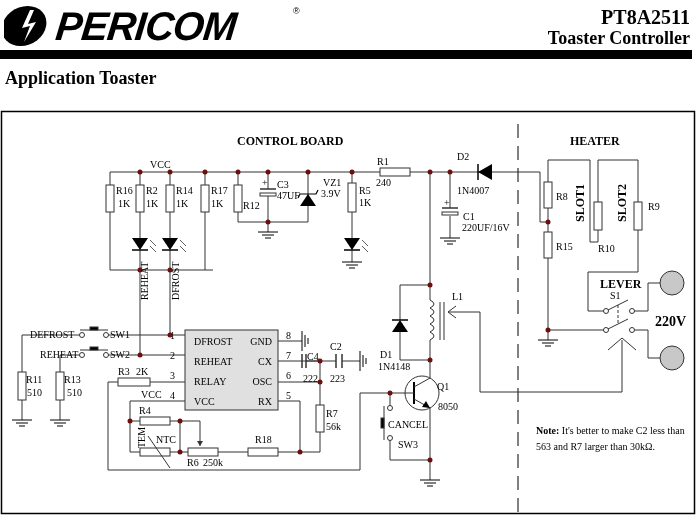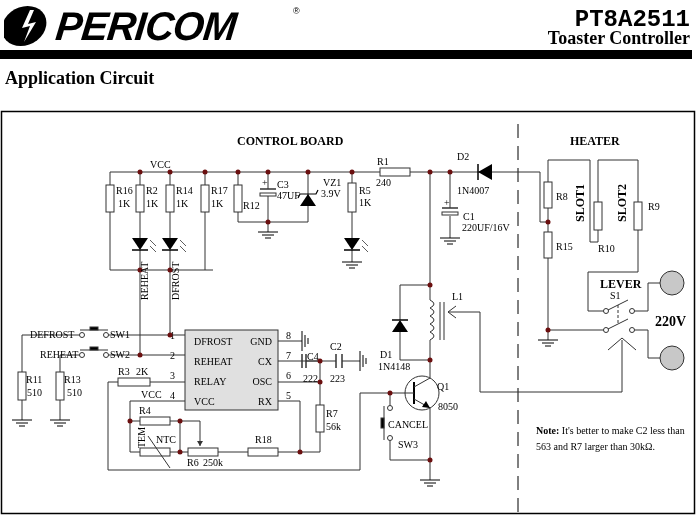--- a/index.html
+++ b/index.html
@@ -1,21 +1,21 @@
 <!DOCTYPE html>
 <html><head>
 <meta charset="utf-8">
 <style>
   html, body { margin: 0; padding: 0; background: #ffffff; }
   body { width: 700px; height: 520px; position: relative; overflow: hidden; font-family: "Liberation Serif", serif; color: #000; }
   .logo { position: absolute; left: 4px; top: 4px; height: 44px; display: flex; align-items: center; }
   .logo-mark { width: 48px; height: 44px; }
   .logo-text { font-family: "Liberation Sans", sans-serif; font-weight: bold; font-style: italic; font-size: 40px; letter-spacing: -1px; margin-left: 4px; line-height: 44px; transform: skewX(-6deg); }
   .logo-reg { font-family: "Liberation Sans", sans-serif; font-size: 9px; position: absolute; left: 293px; top: 6px; }
-  .part-no { position: absolute; right: 10px; top: 6px; font-weight: bold; font-size: 24px; text-align: right; font-family: Liberation Mono, monospace; }
+  .part-no { position: absolute; right: 10px; top: 6px; font-weight: bold; font-size: 20px; text-align: right; }
   .part-desc { position: absolute; right: 10px; top: 28px; font-weight: bold; font-size: 18px; text-align: right; }
   .header-bar { position: absolute; left: 0; top: 50px; width: 692px; height: 9px; background: #000; }
   .section-title { position: absolute; left: 5px; top: 68px; font-weight: bold; font-size: 18px; }
   svg.circuit { position: absolute; left: 0; top: 0; }
   .lbl { font-family: "Liberation Serif", serif; font-size: 10px; fill: #000; }
   .lblb { font-family: "Liberation Serif", serif; font-size: 12px; font-weight: bold; fill: #000; }
   .note { position: absolute; left: 536px; top: 423px; width: 150px; font-size: 10px; line-height: 16px; }
   .note b { font-weight: bold; }
 </style>
 </head>
@@ -25,21 +25,21 @@
   <svg class="logo-mark" viewBox="0 0 48 44">
     <ellipse cx="24" cy="22" rx="22" ry="20" fill="#000" transform="skewX(-10)"></ellipse>
     <path d="M26 6 L18 24 L26 22 L20 38 L32 18 L24 20 L30 6 Z" fill="#fff"></path>
   </svg>
   <span class="logo-text">PERICOM</span>
 </div>
 <span class="logo-reg">®</span>
 <div class="part-no">PT8A2511</div>
 <div class="part-desc">Toaster Controller</div>
 <div class="header-bar"></div>
-<div class="section-title">Application Circuit</div>
+<div class="section-title">Application Toaster</div>
 
 <svg class="circuit" width="700" height="520">
   <defs>
     <g id="gnd">
       <line x1="-10" y1="0" x2="10" y2="0" stroke="#000" stroke-width="1"></line>
       <line x1="-6" y1="3" x2="6" y2="3" stroke="#000" stroke-width="1"></line>
       <line x1="-3" y1="6" x2="3" y2="6" stroke="#000" stroke-width="1"></line>
     </g>
   </defs>
 

